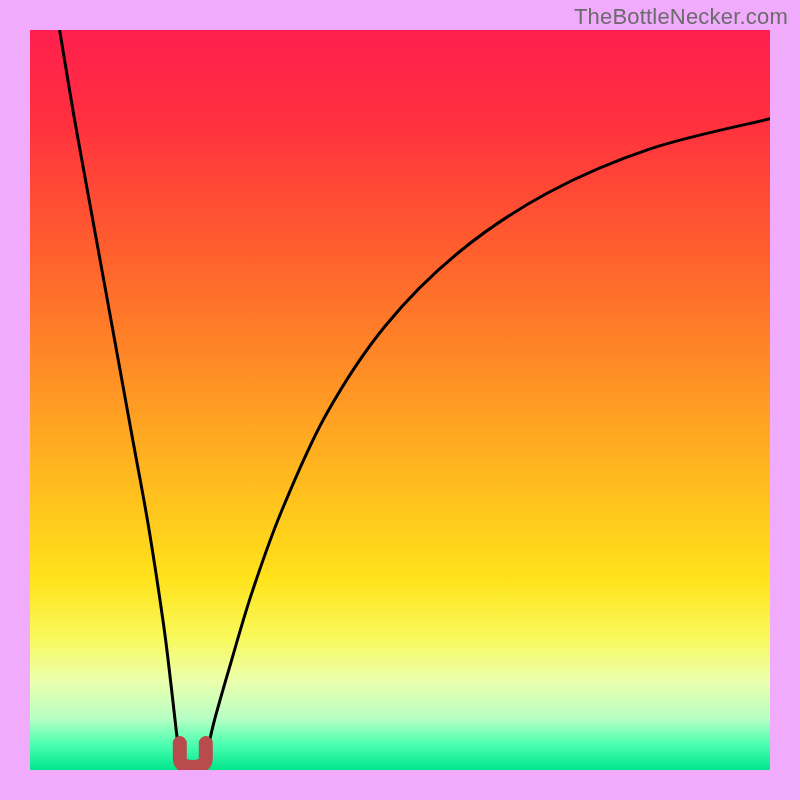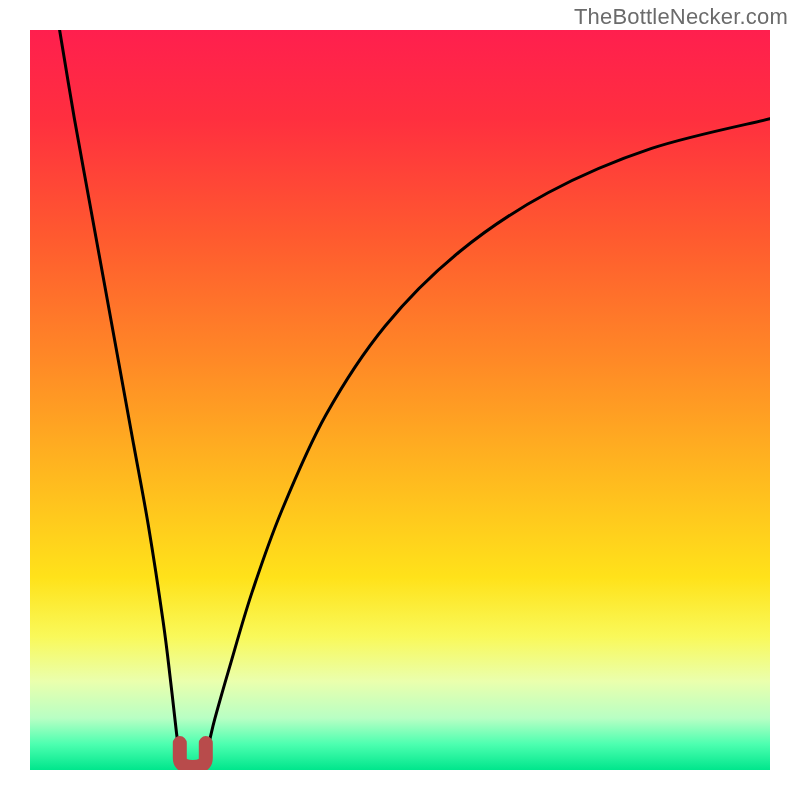--- a/index.html
+++ b/index.html
@@ -8,21 +8,21 @@
     width: 800px;
     height: 800px;
     overflow: hidden;
     background: #000;
     font-family: Arial, Helvetica, sans-serif;
   }
   .frame {
     position: absolute;
     top: 0; left: 0;
     width: 800px; height: 800px;
-    background: #ffffff;
+    background: #f0abfc;
   }
   .plot {
     position: absolute;
     top: 30px;
     left: 30px;
     width: 740px;
     height: 740px;
     overflow: hidden;
   }
   .watermark {

